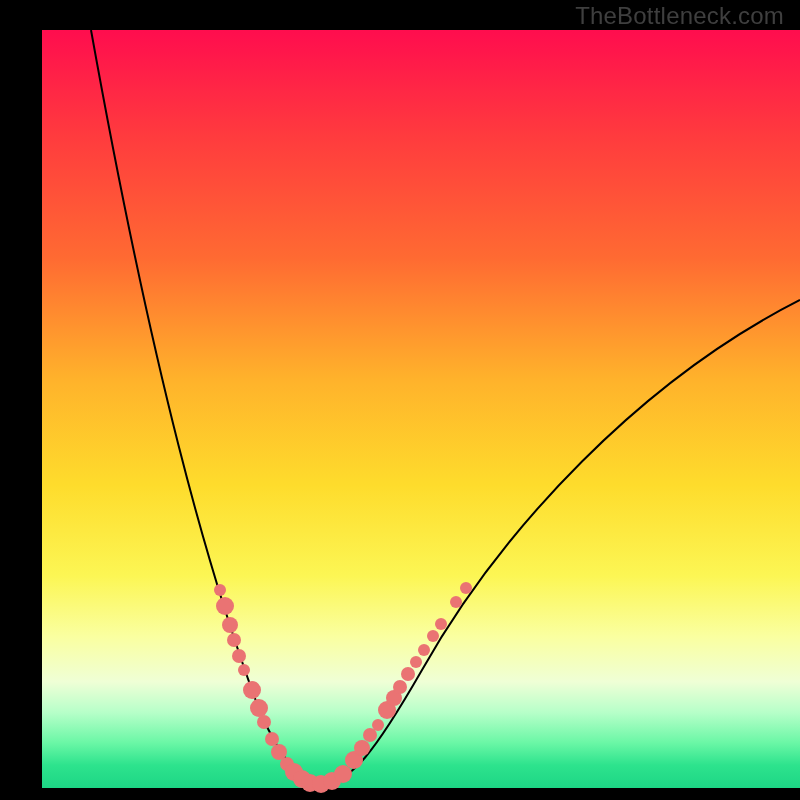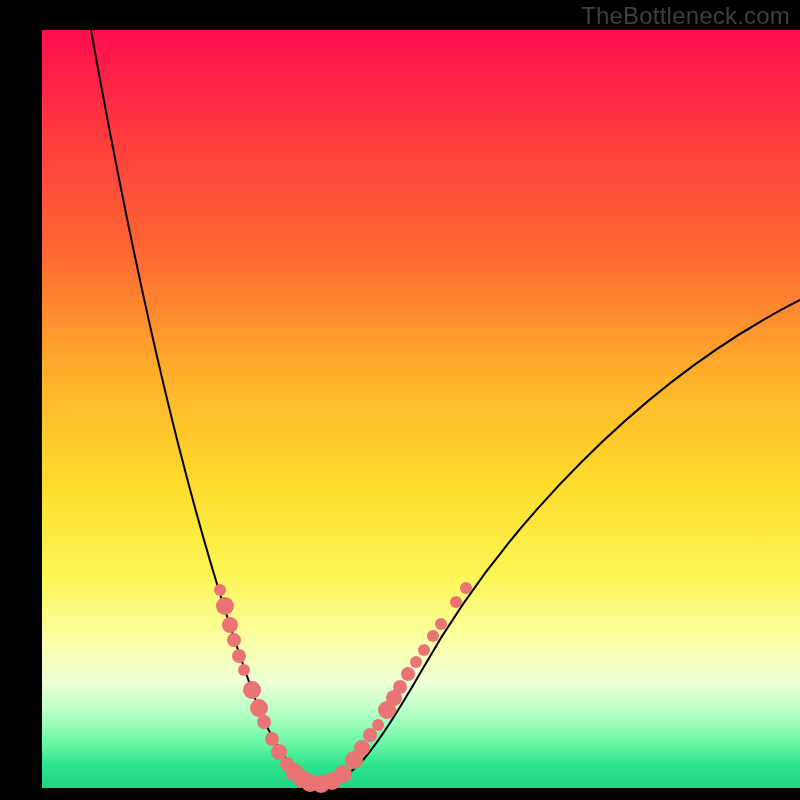--- a/index.html
+++ b/index.html
@@ -13,21 +13,21 @@
   }
   .outer {
     position: relative;
     width: 800px;
     height: 800px;
     background: #000;
   }
   .watermark {
     position: absolute;
     top: 2px;
-    right: 10px;
+    right: 16px;
     color: #3f3f3f;
     font-size: 24px;
     font-weight: 500;
     letter-spacing: 0.2px;
     z-index: 4;
   }
   .plot-area {
     position: absolute;
     left: 42px;
     top: 30px;

